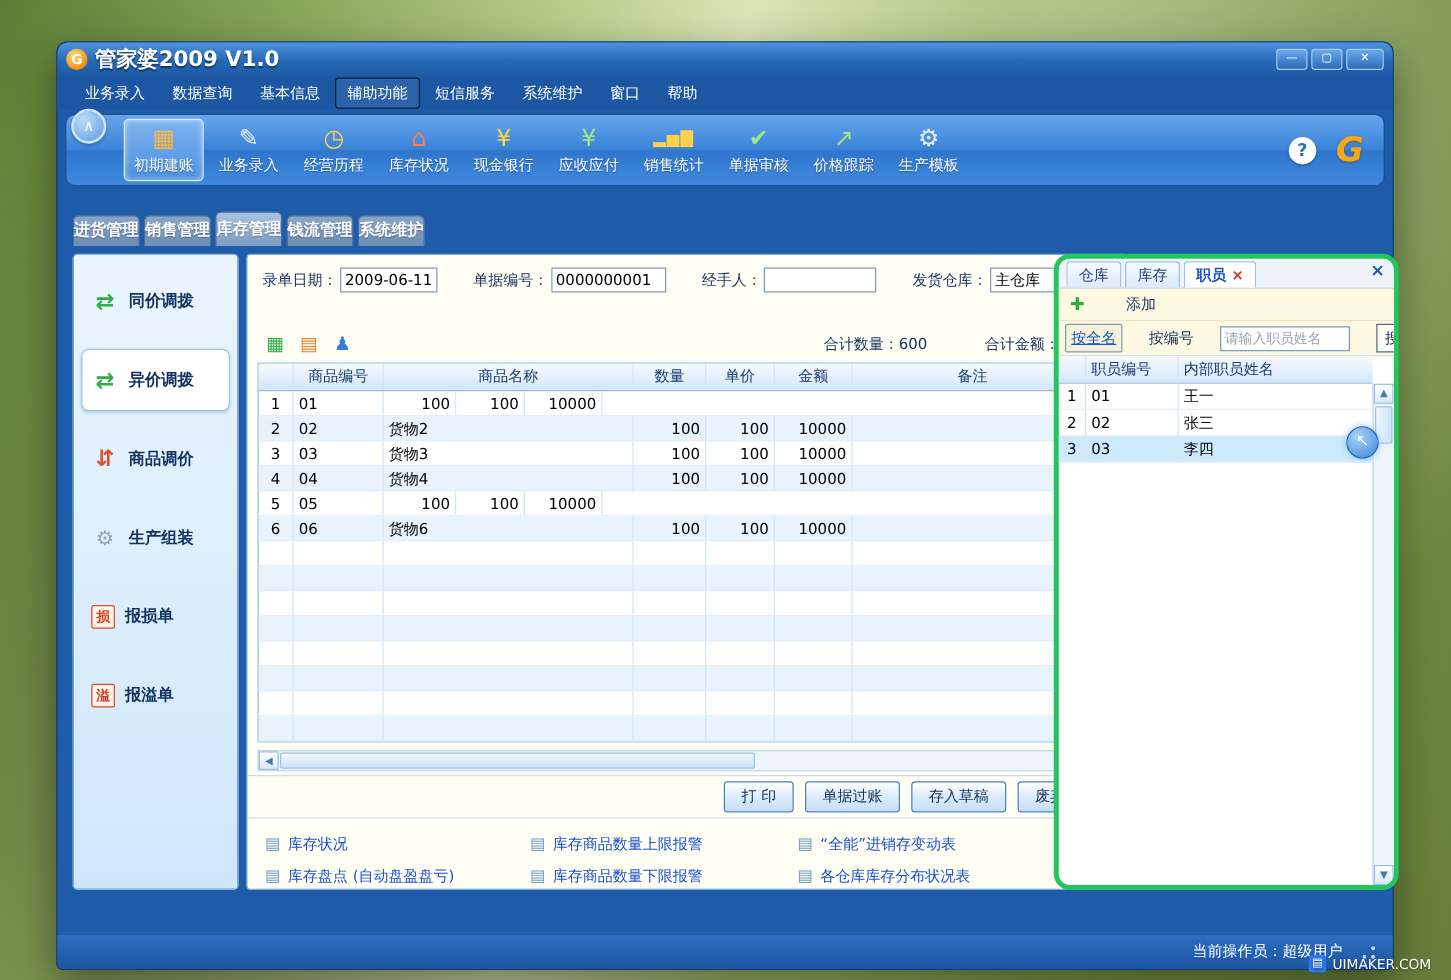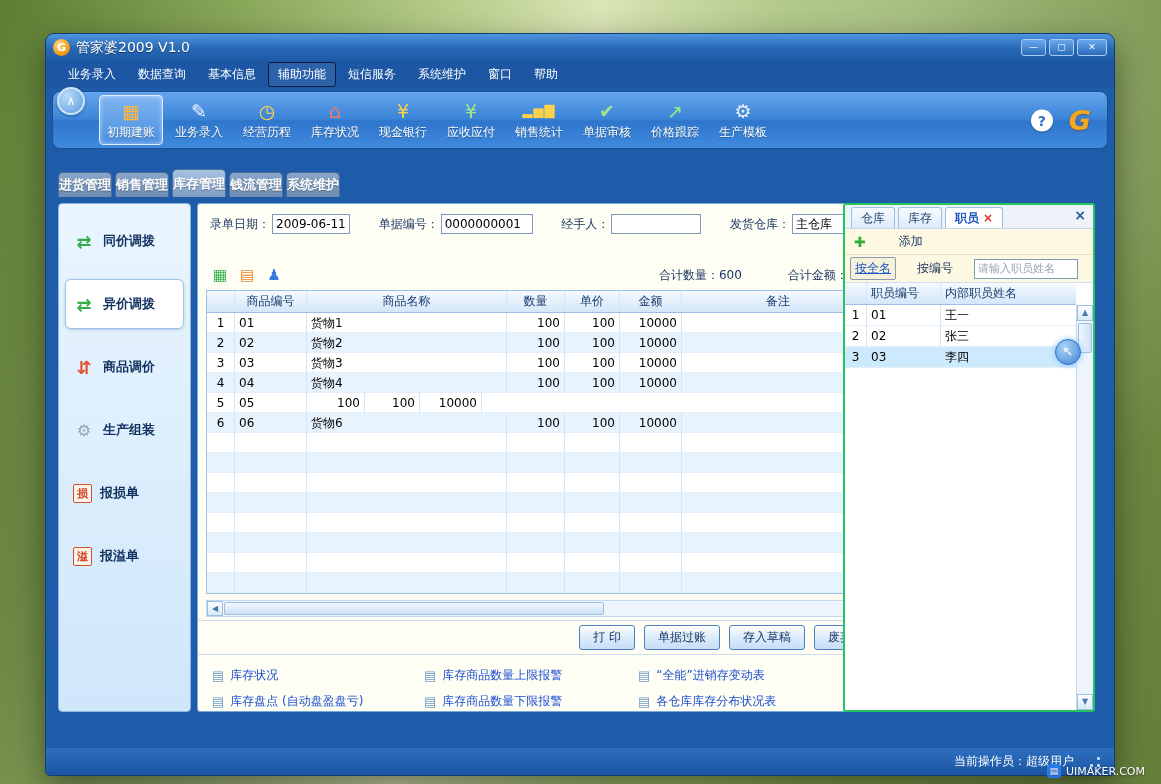--- a/index.html
+++ b/index.html
@@ -17,21 +17,21 @@
   .window{position:absolute;left:45px;top:33px;width:1070px;height:743px;
     background:#1e5ba8;border:1px solid #123c72;border-radius:9px 9px 5px 5px;
     box-shadow:0 12px 34px rgba(0,0,0,.45);}
 
   .titlebar{position:absolute;top:0;left:0;right:0;height:27px;
     background:linear-gradient(#4f94e0,#2668b4 55%,#1d5aa6);
     border-radius:8px 8px 0 0;display:flex;align-items:center;padding:0 7px;}
   .app-icon{width:17px;height:17px;border-radius:50%;flex:0 0 17px;
     background:radial-gradient(circle at 35% 30%,#ffd27a,#f59d1e 60%,#c87607);
     color:#fff;font-weight:bold;font-size:11px;display:flex;align-items:center;justify-content:center;margin-right:6px;}
-  .title-text{color:#fff;font-size:14px;font-weight:normal;text-shadow:0 1px 1px rgba(0,0,0,.45);}
+  .title-text{color:#fff;font-size:17px;font-weight:bold;text-shadow:0 1px 1px rgba(0,0,0,.45);}
   .win-controls{margin-left:auto;display:flex;gap:3px;}
   .win-btn{width:25px;height:17px;border:1px solid #a9cdf2;border-radius:3px;
     background:linear-gradient(#6aa8ec,#2a6cb8);color:#fff;font-size:9px;line-height:15px;text-align:center;cursor:pointer;}
   .win-btn.close{width:30px;}
 
   .menubar{position:absolute;top:27px;left:0;right:0;height:27px;background:#1d57a4;
     display:flex;align-items:center;padding:0 12px;gap:2px;}
   .menu-item{color:#fff;font-size:12px;padding:3px 9px;border:1px solid transparent;border-radius:3px;cursor:pointer;white-space:nowrap;}
   .menu-item.highlighted{border-color:#0a1e3c;background:rgba(255,255,255,.07);}
 
@@ -126,22 +126,22 @@
   .btn{height:25px;padding:0 13px;border:1px solid #4a7fc0;border-radius:3px;
     background:linear-gradient(#ffffff,#dcebfa 50%,#c6def6);font-size:12px;color:#10305e;cursor:pointer;
     font-family:"DejaVu Sans","Liberation Sans",sans-serif;white-space:nowrap;}
 
   .links{position:absolute;left:14px;right:6px;top:458px;display:grid;grid-template-columns:212px 214px auto;grid-auto-rows:26px;}
   .link-item{display:flex;align-items:center;gap:6px;cursor:pointer;white-space:nowrap;overflow:hidden;}
   .link-icon{color:#6f9cc8;font-size:13px;}
   .link-text{color:#1f4fd0;font-size:12px;}
 
   
-  .rpanel{position:absolute;left:797px;top:6px;width:252px;bottom:36px;background:#fff;
-    border:2px solid #22c55e;border-radius:3px;overflow:hidden;}
+  .rpanel{position:absolute;left:797px;top:6px;width:276px;bottom:36px;background:#fff;
+    border:4px solid #22c55e;border-radius:13px;overflow:hidden;}
   .rp-tabs{height:24px;background:#eef3f9;display:flex;align-items:flex-end;padding:3px 22px 0 6px;
     border-bottom:1px solid #c8d8ea;position:relative;}
   .rp-tab{height:21px;padding:0 9px;font-size:12px;color:#24466e;background:linear-gradient(#f8fbff,#dceafa);
     border:1px solid #9cc0e4;border-bottom:none;border-radius:3px 3px 0 0;margin-right:3px;line-height:20px;cursor:pointer;
     display:flex;align-items:center;gap:4px;white-space:nowrap;}
   .rp-tab.active{background:#fff;color:#1a56c4;font-weight:bold;}
   .tab-x{color:#e03020;font-weight:bold;font-size:12px;cursor:pointer;}
   .panel-x{position:absolute;right:7px;top:3px;color:#2a5a9a;font-weight:bold;font-size:14px;cursor:pointer;line-height:14px;}
   .rp-add{height:26px;background:#fdf8e2;display:flex;align-items:center;padding:0 9px;border-bottom:1px solid #ece2c2;}
   .add-plus{color:#2fae3a;font-weight:bold;font-size:14px;margin-right:5px;cursor:pointer;}
@@ -341,21 +341,20 @@
             <span class="c name">商品名称</span>
             <span class="c qty">数量</span>
             <span class="c price">单价</span>
             <span class="c amt">金额</span>
             <span class="c note">备注</span>
           </div>
           <div class="g-body">
             <div class="g-row">
               <span class="c no">1</span>
               <span class="c code">01</span>
-              <span class="c name">货物1</span>
               <span class="c qty num">100</span>
               <span class="c price num">100</span>
               <span class="c amt num">10000</span>
               <span class="c note"></span>
             </div>
             <div class="g-row">
               <span class="c no">2</span>
               <span class="c code">02</span>
               <span class="c name">货物2</span>
               <span class="c qty num">100</span>

